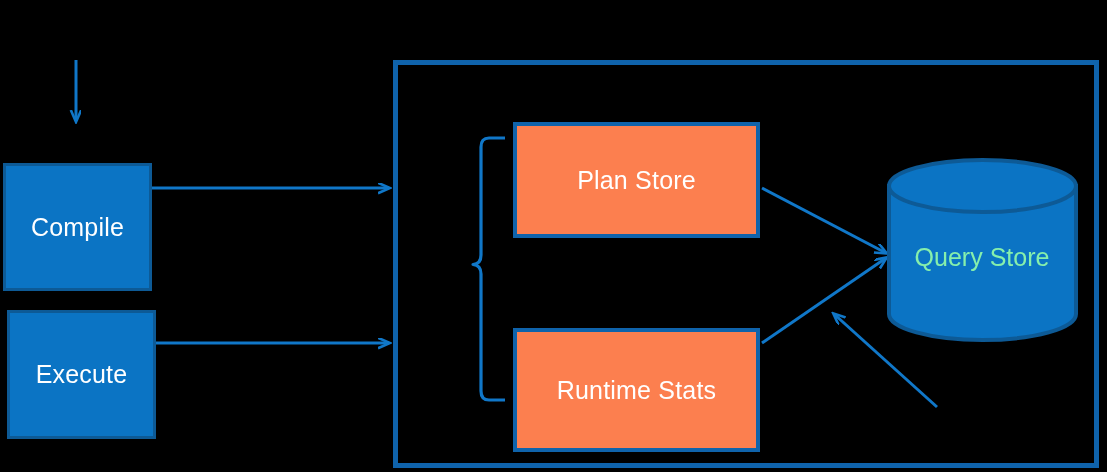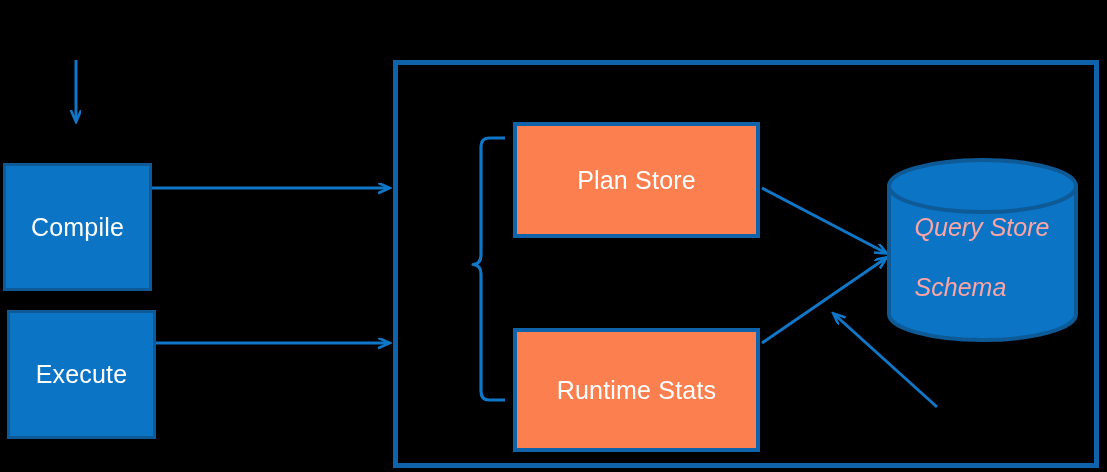--- a/index.html
+++ b/index.html
@@ -38,28 +38,28 @@
   .blue-node {
     background: #0b74c4;
     border: 3px solid #0d5a96;
   }
   .orange-node {
     background: #fc7f4f;
     border: 4px solid #0f63ab;
   }
   .cyl-label {
     position: absolute;
-    color: #fca5a5;
+    color: #86efac;
     font-size: 25px;
     line-height: 1.2;
+    text-align: center;
     white-space: pre-line;
     display: flex;
     align-items: center;
     justify-content: center;
-    font-style: italic;
   }
 </style>
 </head>
 <body>
 
 <div id="canvas">
 
   <svg class="svg-layer" viewBox="0 0 1107 472">
     <defs>
       <marker id="ah" markerWidth="14" markerHeight="14" refX="11" refY="5.2" orient="auto" markerUnits="userSpaceOnUse">
@@ -104,17 +104,16 @@
     <span>Plan Store</span>
   </div>
 
   <div class="node-box orange-node" style="left:513px; top:281px; width:247px; height:124px;margin-top:47px;">
     <span>Runtime Stats</span>
   </div>
 
   <div class="cyl-label" style="left:888px; top:212px; width:188px; height:90px;">
     <div>
       <div>Query Store</div>
-      <div>Schema</div>
     </div>
   </div>
 
 </div>
 
 </body></html>

